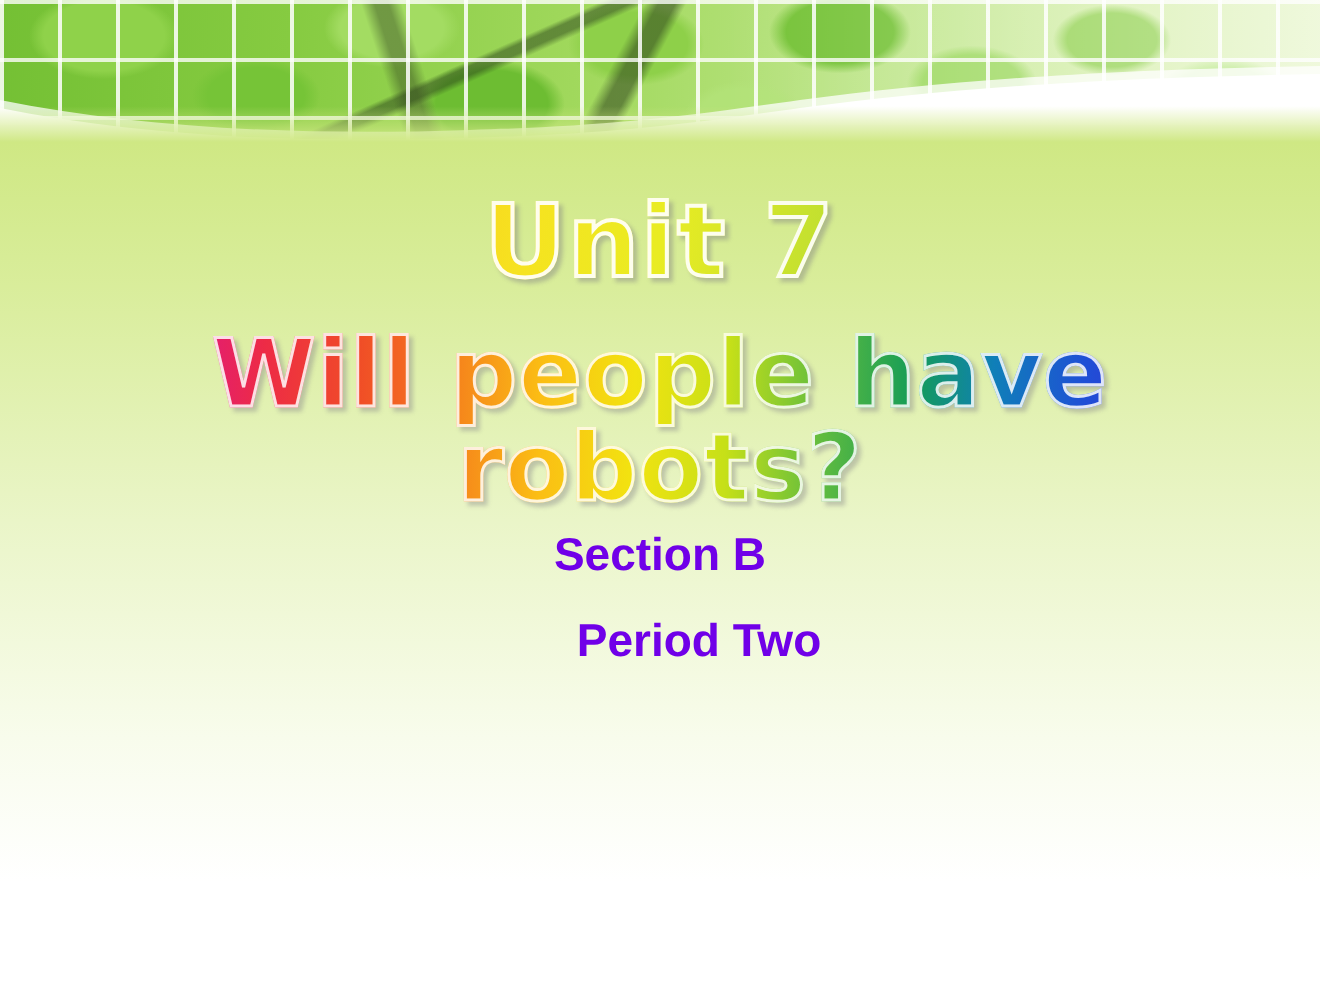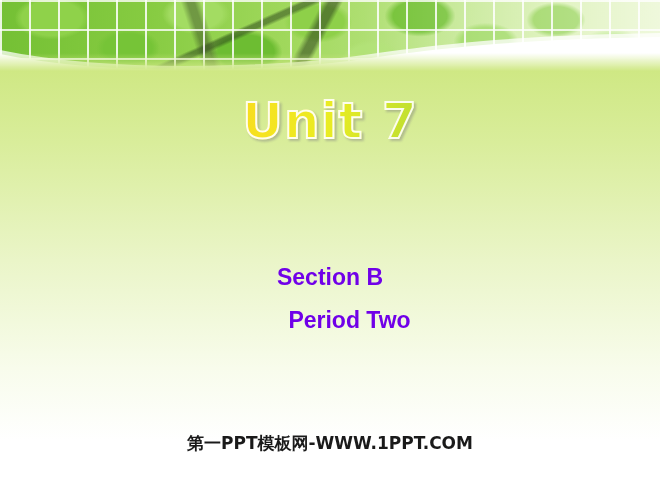--- a/index.html
+++ b/index.html
@@ -179,22 +179,22 @@
 
   <svg class="wave" viewBox="0 0 660 60" preserveAspectRatio="none">
     <path d="M0 26 C 70 40, 150 44, 235 41 C 300 39, 330 36, 400 26 C 470 17, 540 11, 660 9 L660 60 L0 60 Z" fill="#ffffff"></path>
     <path d="M0 22 C 70 36, 150 40, 235 37 C 300 35, 330 32, 400 22 C 470 13, 540 7, 660 5 L660 12 C 540 14, 470 20, 400 29 C 330 39, 300 42, 235 44 C 150 47, 70 43, 0 29 Z" fill="#ffffff" opacity="0.75"></path>
   </svg>
 
   <div class="body-wash"></div>
 
   <div class="titles">
     <div class="title-unit">Unit 7</div>
+    <div class="title-question">Will people have robots?</div>
   </div>
 
   <div class="subtitle-block">
     <div class="subtitle-line">Section B</div>
     <div class="subtitle-line second">Period Two</div>
   </div>
 
-  <div class="watermark">第一PPT模板网-WWW.1PPT.COM</div>
 
 </div>
 
 </body></html>

